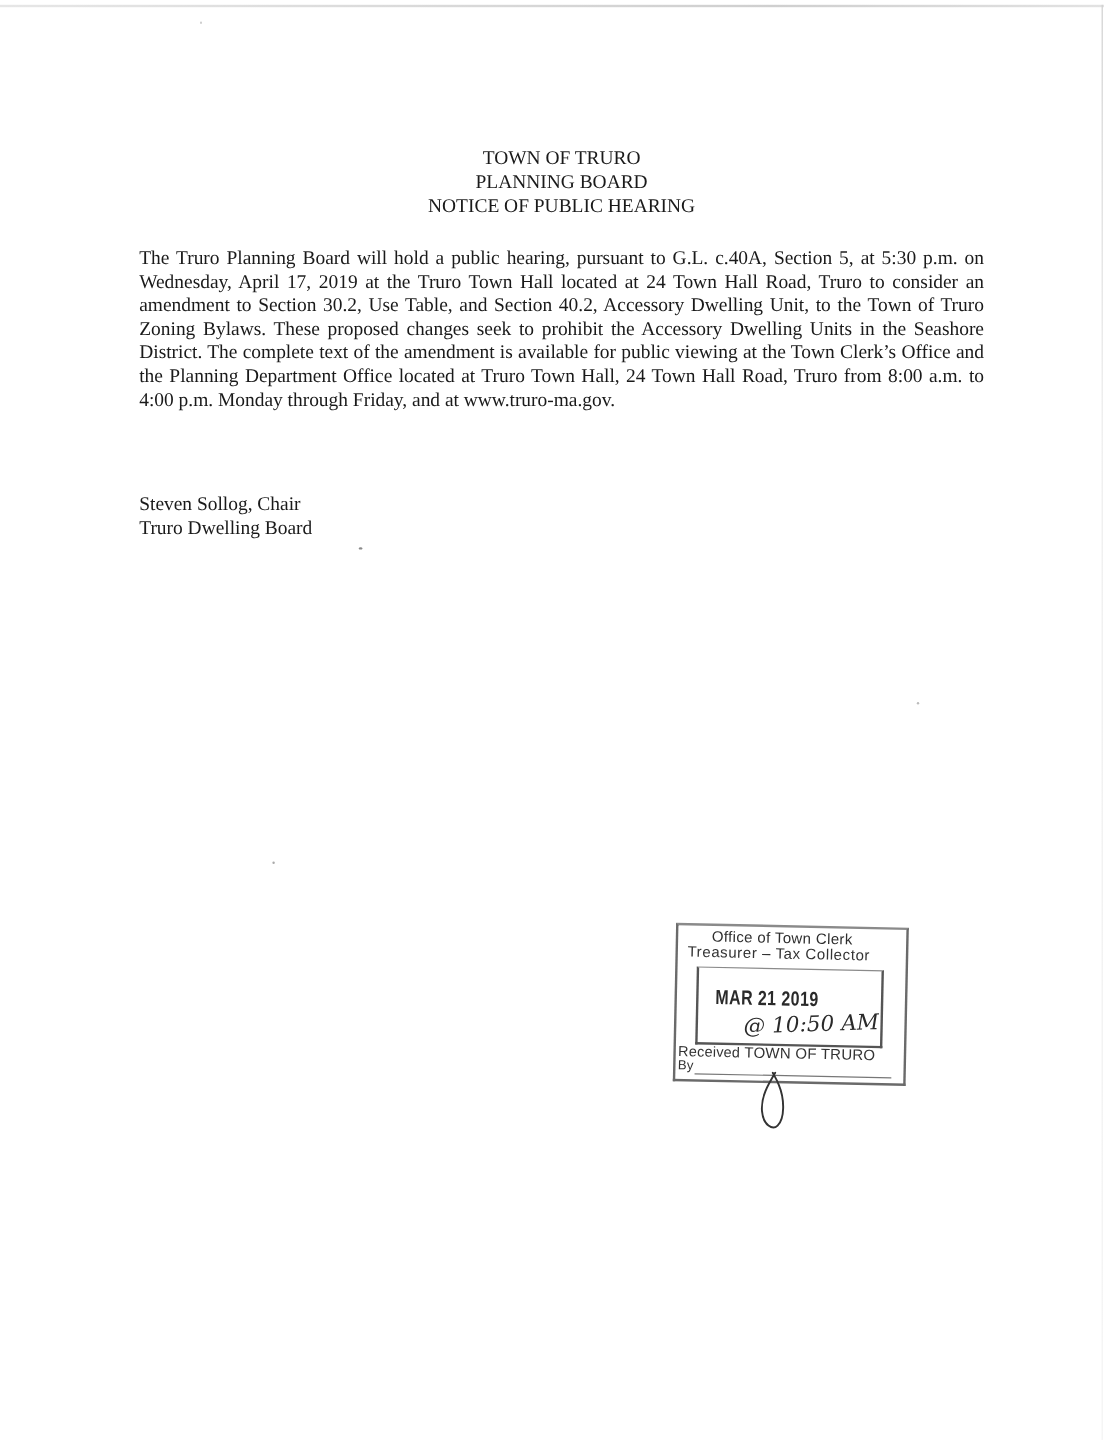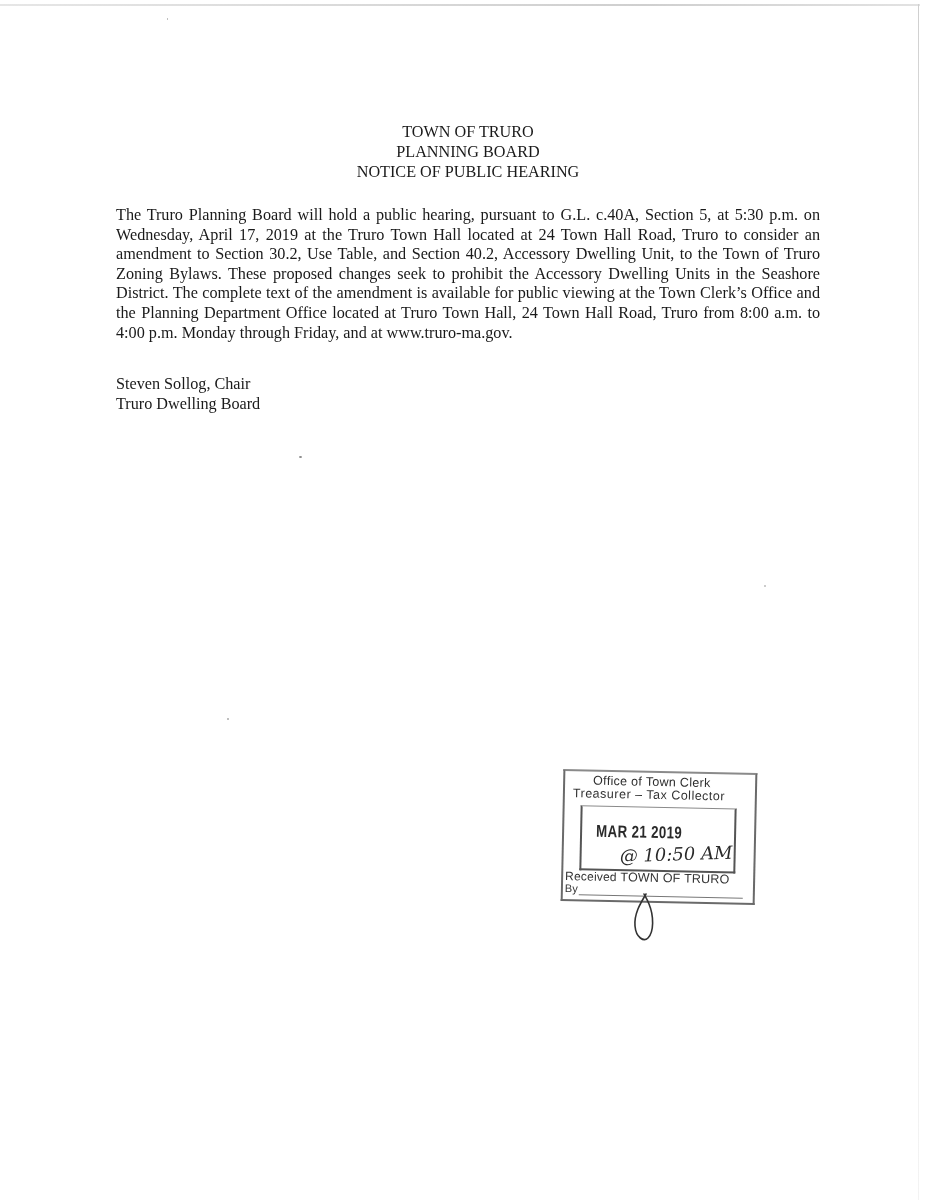--- a/index.html
+++ b/index.html
@@ -40,21 +40,21 @@
     left: 116px; top: 206px;
     width: 704px;
     font-size: 16.2px;
     line-height: 19.6px;
     text-align: justify;
     margin: 0;
     font-family: Liberation Serif, serif;
   }
   .signature {
     position: absolute;
-    left: 116px; top: 374px;
+    left: 116px; top: 410px;
     font-size: 16.2px;
     line-height: 20px;
   }
   .speck {
     position: absolute;
     background: #8a8a8a;
     border-radius: 50%;
   }
   
   .stamp {

